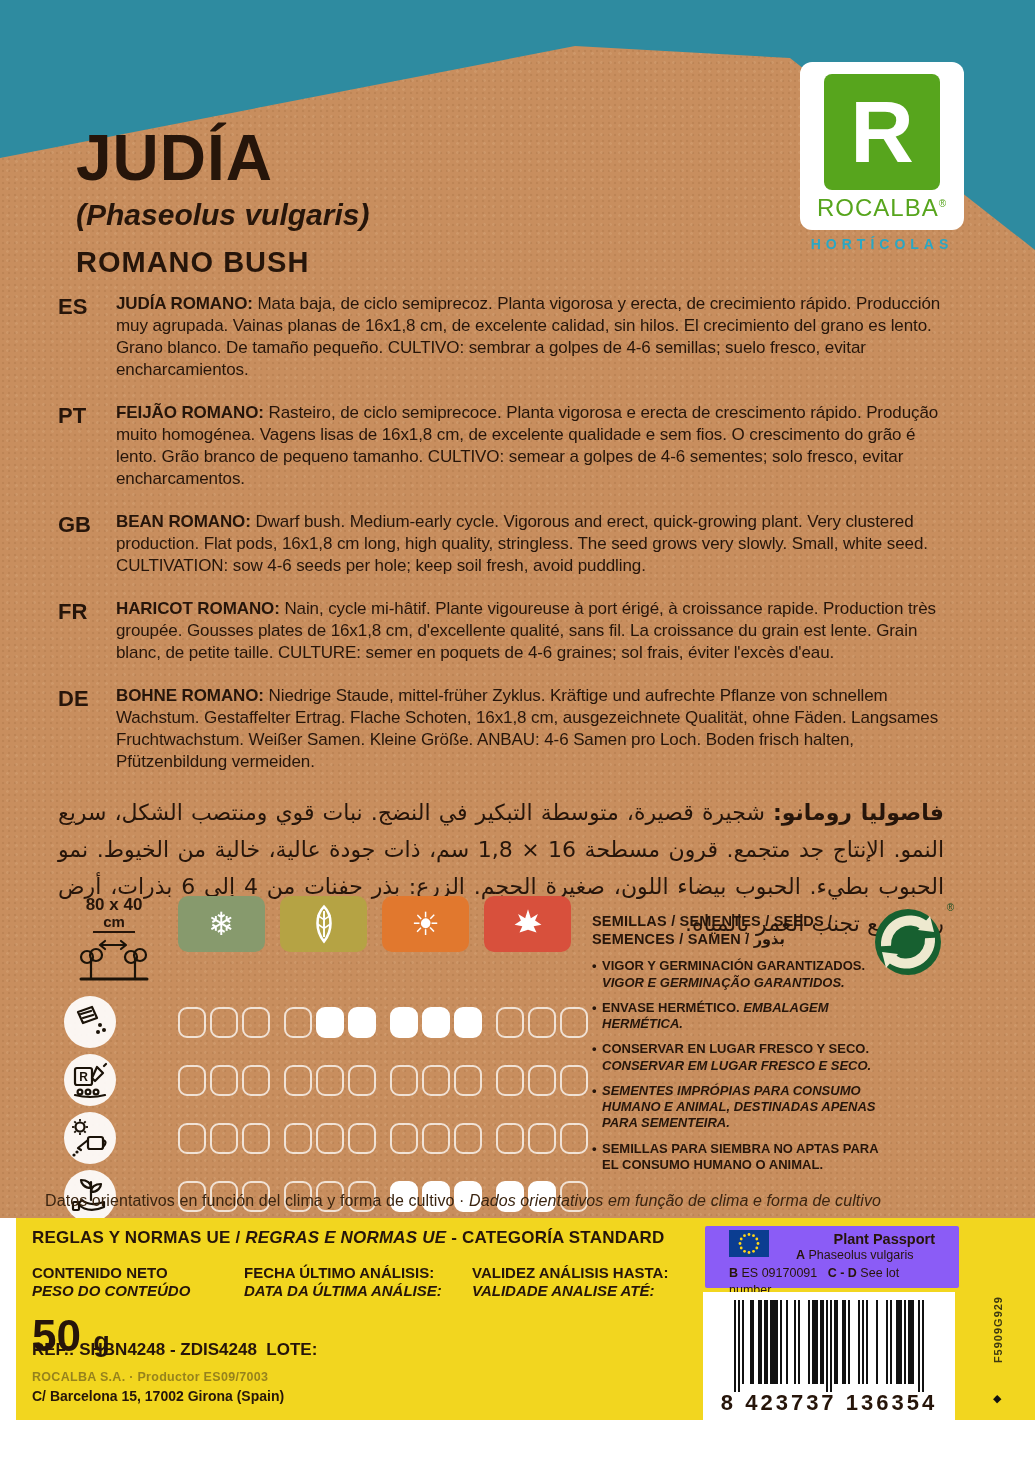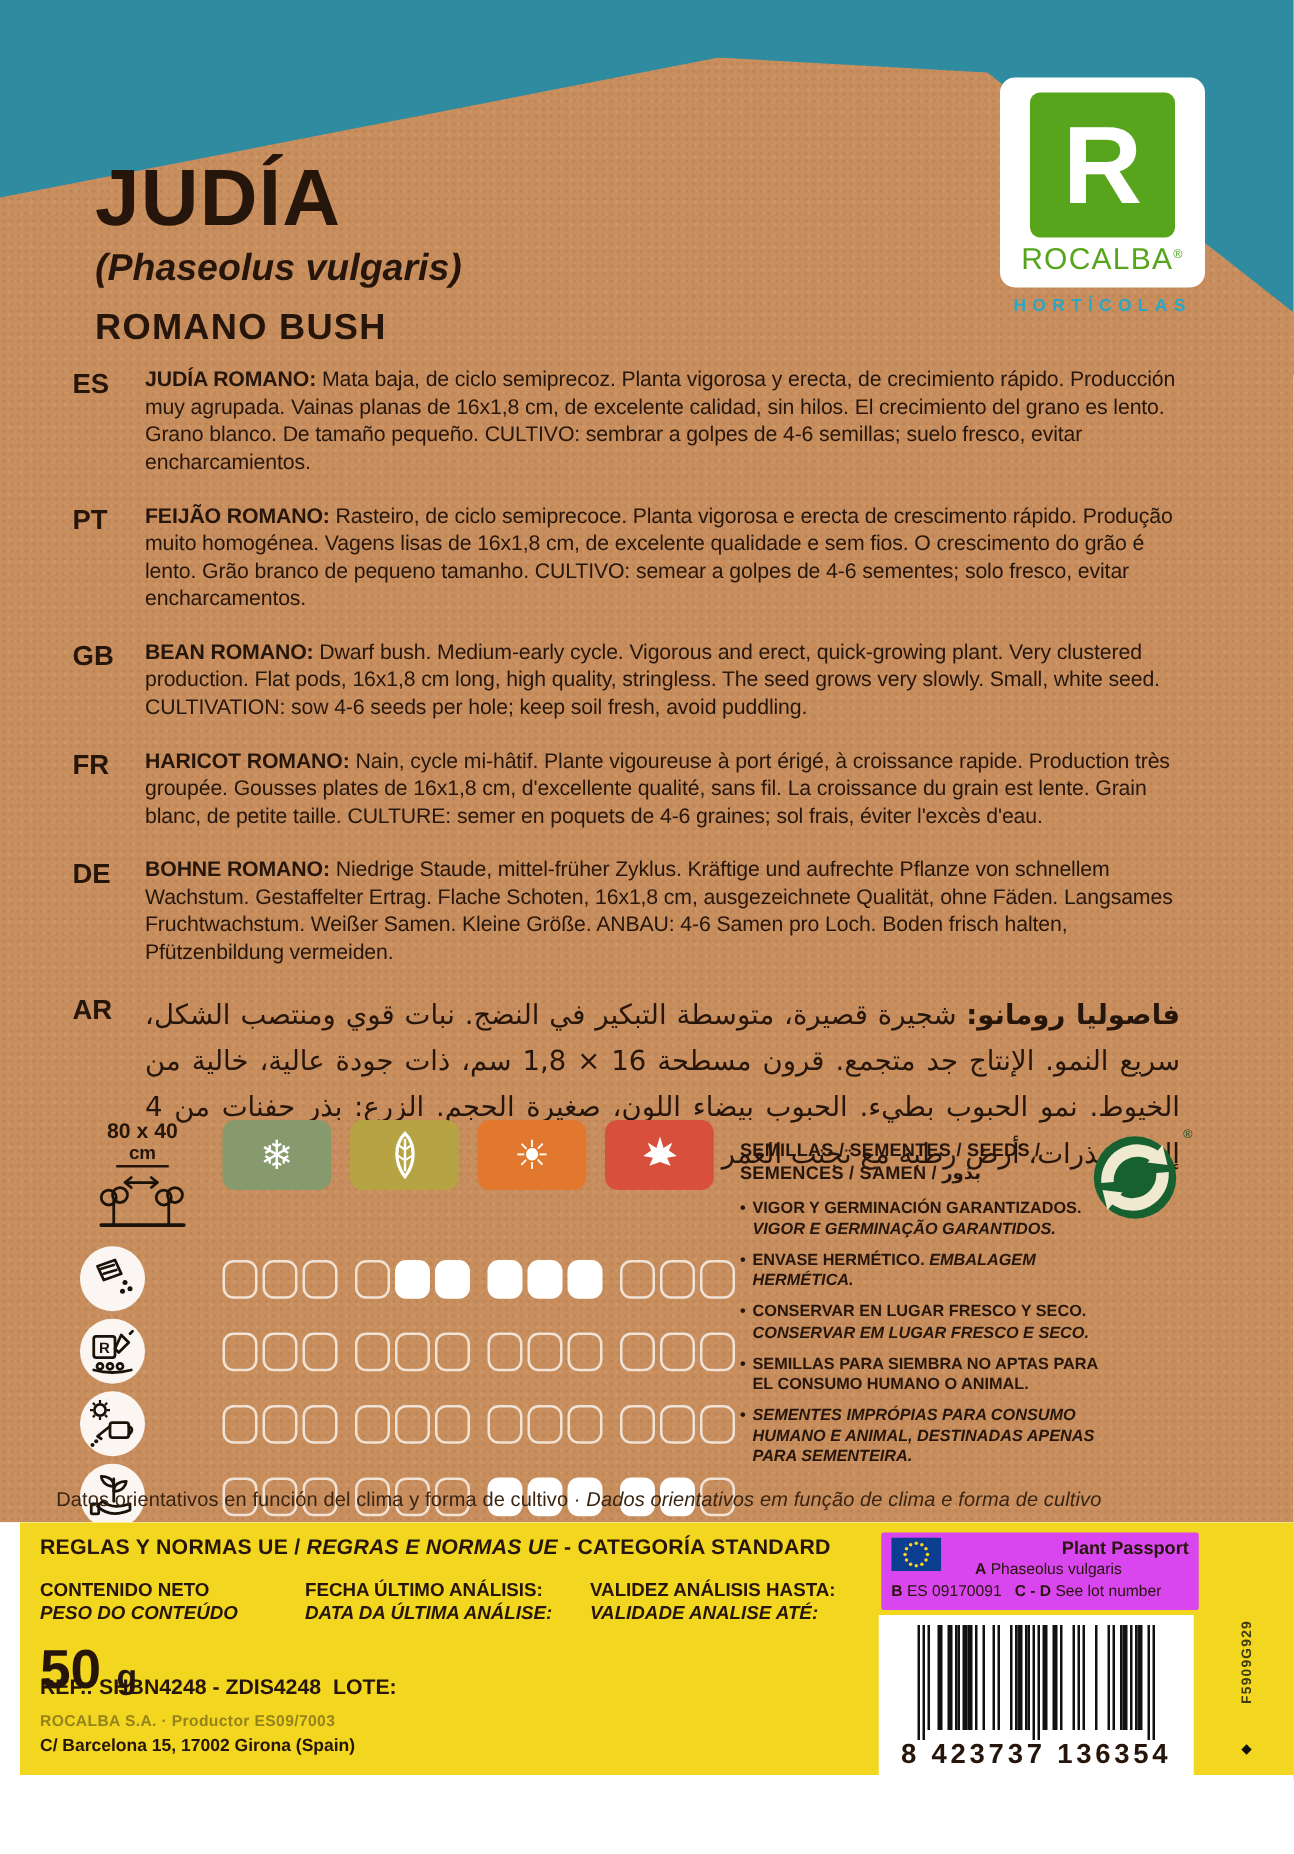--- a/index.html
+++ b/index.html
@@ -73,22 +73,22 @@
   .cols{display:flex;margin-top:16px}
   .col1{width:212px}.col2{width:228px}.col3{width:235px}
   .lab{font-weight:700;font-size:15px;line-height:1.2}
   .lab.it{font-style:italic}
   .weight{font-size:44px;font-weight:700;margin-top:14px;line-height:1}
   .weight span{font-size:27px}
   .refline{position:absolute;left:16px;top:122px;font-weight:700;font-size:17px}
   .producer{position:absolute;left:16px;top:152px;font-size:12.5px;color:rgba(75,62,25,.55);font-weight:700;letter-spacing:.3px}
   .address{position:absolute;left:16px;top:170px;font-size:14px;font-weight:700}
   
-  .passport{position:absolute;left:705px;top:1226px;width:254px;height:62px;background:#d946ef;border-radius:2px;
-            padding:4px 8px;font-size:12.5px;line-height:1.3}
+  .passport{position:absolute;left:705px;top:1226px;width:254px;height:62px;background:#8b5cf6;border-radius:2px;
+            padding:4px 24px;font-size:12.5px;line-height:1.3}
   .pp-row1{display:flex;justify-content:space-between;align-items:flex-start}
   .pp-title{font-weight:700;font-size:14.5px}
   .pp-a{margin-left:67px;margin-top:-10px}
   .pp-b{margin-top:2px}
   .pp-b b{font-weight:700}
   .barcode-box{position:absolute;left:703px;top:1292px;width:252px;height:128px;background:#fff;
                display:flex;flex-direction:column;align-items:center;padding-top:8px}
   .bars{display:flex;align-items:flex-start;height:92px}
   .bars i{display:block;height:84px}
   .bars i.b{background:#111}
@@ -132,21 +132,20 @@
   </div>
   <div class="desc">
     <div class="code">FR</div>
     <div class="txt"><b>HARICOT ROMANO:</b><span> Nain, cycle mi-hâtif. Plante vigoureuse à port érigé, à croissance rapide. Production très groupée. Gousses plates de 16x1,8 cm, d'excellente qualité, sans fil. La croissance du grain est lente. Grain blanc, de petite taille. CULTURE: semer en poquets de 4-6 graines; sol frais, éviter l'excès d'eau.</span></div>
   </div>
   <div class="desc">
     <div class="code">DE</div>
     <div class="txt"><b>BOHNE ROMANO:</b><span> Niedrige Staude, mittel-früher Zyklus. Kräftige und aufrechte Pflanze von schnellem Wachstum. Gestaffelter Ertrag. Flache Schoten, 16x1,8 cm, ausgezeichnete Qualität, ohne Fäden. Langsames Fruchtwachstum. Weißer Samen. Kleine Größe. ANBAU: 4-6 Samen pro Loch. Boden frisch halten, Pfützenbildung vermeiden.</span></div>
   </div>
   <div class="desc ar">
-    <div class="code">AR</div>
     <div class="txt"><b>فاصوليا رومانو:</b><span> شجيرة قصيرة، متوسطة التبكير في النضج. نبات قوي ومنتصب الشكل، سريع النمو. الإنتاج جد متجمع. قرون مسطحة 16 × 1,8 سم، ذات جودة عالية، خالية من الخيوط. نمو الحبوب بطيء. الحبوب بيضاء اللون، صغيرة الحجم. الزرع: بذر حفنات من 4 إلى 6 بذرات، أرض رطبة مع تجنب الغمر بالمياه.</span></div>
   </div>
 </div>
 
 <div class="calendar">
   <div class="cal-head">
     <div class="spacing">
       <div>80 x 40</div>
       <div class="cm">cm</div>
       <svg width="74" height="50" viewBox="0 0 74 50">
@@ -318,22 +317,22 @@
 
 <div class="seeds">
   <div class="hdr">
     <div>SEMILLAS / SEMENTES / SEEDS /</div>
     <div>SEMENCES / SAMEN / بذور</div>
   </div>
   <ul>
     <li><span>VIGOR Y GERMINACIÓN GARANTIZADOS.</span> <span class="sub">VIGOR E GERMINAÇÃO GARANTIDOS.</span></li>
     <li><span>ENVASE HERMÉTICO.</span> <span class="sub">EMBALAGEM HERMÉTICA.</span></li>
     <li><span>CONSERVAR EN LUGAR FRESCO Y SECO.</span> <span class="sub">CONSERVAR EM LUGAR FRESCO E SECO.</span></li>
+    <li><span></span> <span class="sub">SEMENTES IMPRÓPIAS PARA CONSUMO HUMANO E ANIMAL, DESTINADAS APENAS PARA SEMENTEIRA.</span></li>
     <li><span>SEMILLAS PARA SIEMBRA NO APTAS PARA EL CONSUMO HUMANO O ANIMAL.</span> <span class="sub"></span></li>
-    <li><span></span> <span class="sub">SEMENTES IMPRÓPIAS PARA CONSUMO HUMANO E ANIMAL, DESTINADAS APENAS PARA SEMENTEIRA.</span></li>
   </ul>
 </div>
 
 <div class="greendot">
   <svg width="72" height="72" viewBox="0 0 72 72">
     <circle cx="36" cy="36" r="33" fill="#176030"></circle>
     <path d="M14 40 A 24 24 0 0 1 52 19" fill="none" stroke="#eee9cf" stroke-width="10"></path>
     <polygon points="58,10 62,26 46,24" fill="#eee9cf"></polygon>
     <path d="M58 32 A 24 24 0 0 1 20 53" fill="none" stroke="#eee9cf" stroke-width="10"></path>
     <polygon points="14,62 10,46 26,48" fill="#eee9cf"></polygon>

